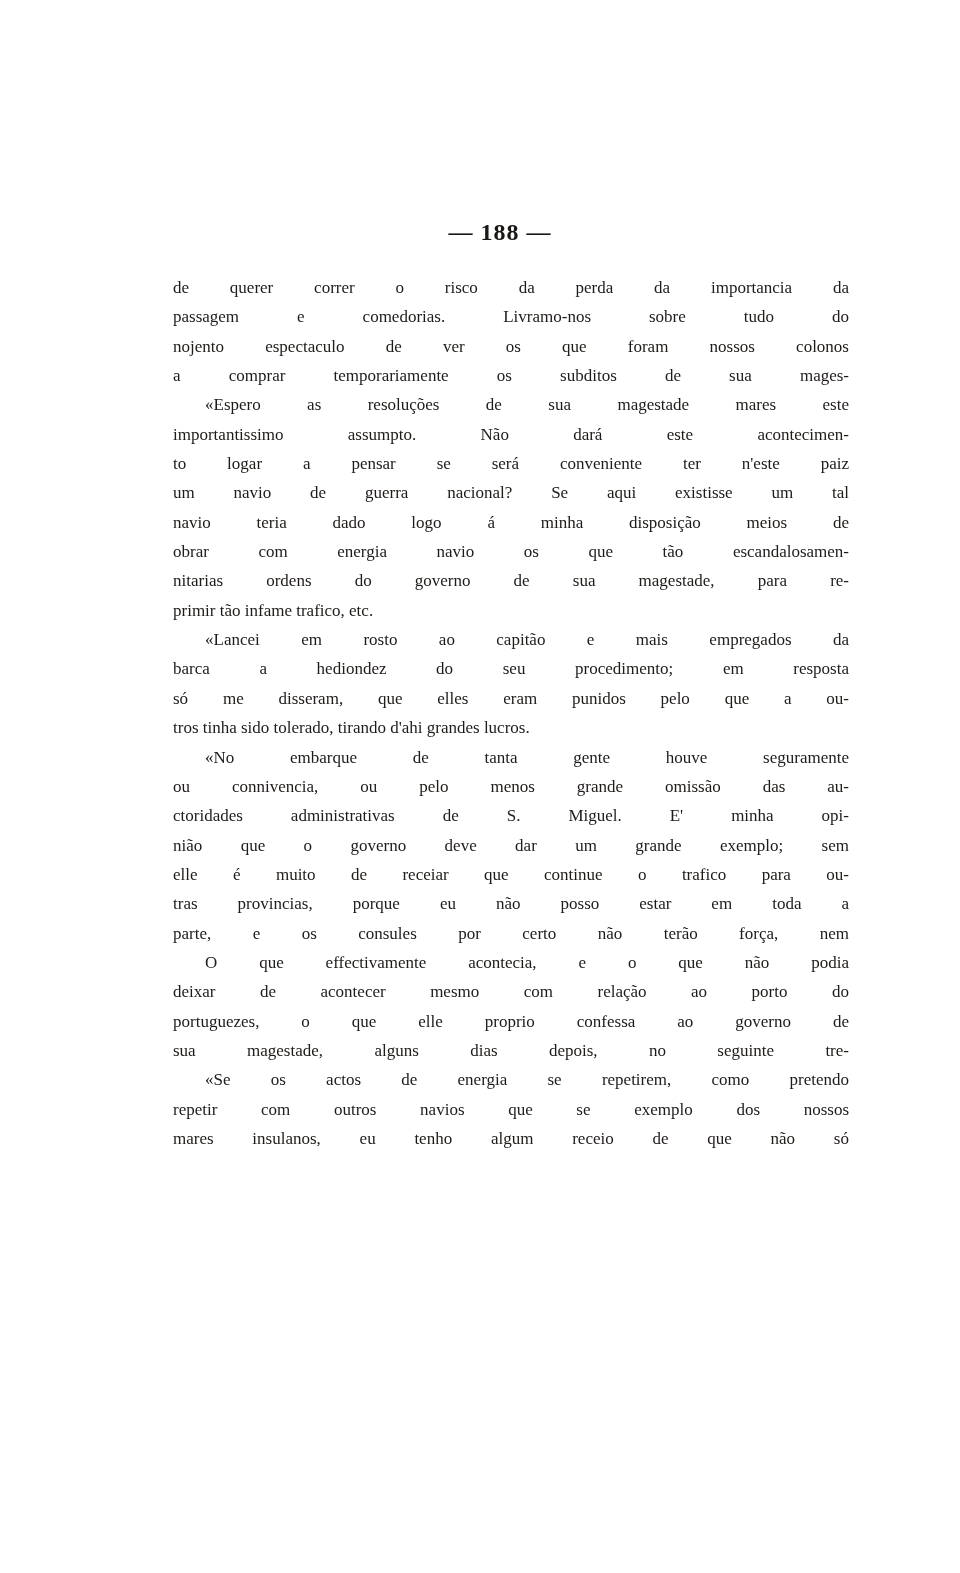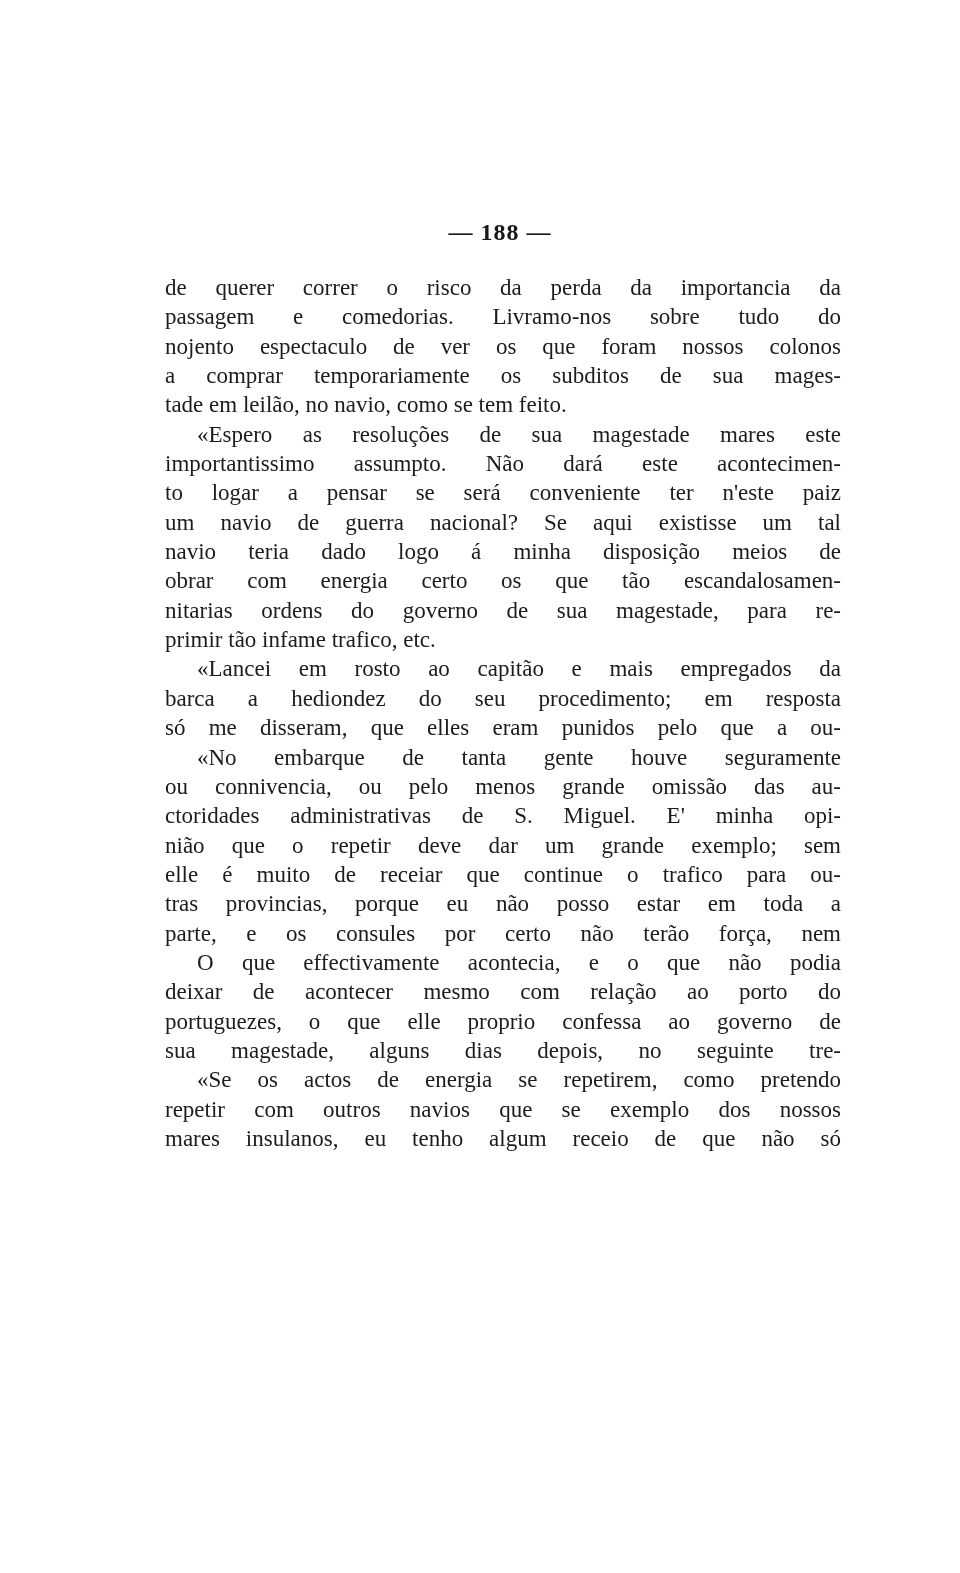--- a/index.html
+++ b/index.html
@@ -25,23 +25,23 @@
     width: 100%;
     text-align: center;
     font-size: 24px;
     font-weight: bold;
     letter-spacing: 1px;
     color: #1a1714;
   }
   .text-block {
     position: absolute;
     top: 273px;
-    left: 165px;
+    left: 173px;
     width: 676px;
-    font-size: 23px;
+    font-size: 17px;
     line-height: 29.35px;
   }
   .line {
     text-align: justify;
     text-align-last: justify;
     height: 29.35px;
     overflow: hidden;
   }
   .line.para-end {
     text-align-last: left;
@@ -53,36 +53,36 @@
 </head>
 <body>
 
 <div class="page">
   <div class="page-number">— 188 —</div>
   <div class="text-block">
       <div class="line">de querer correr o risco da perda da importancia da</div>
       <div class="line">passagem e comedorias. Livramo-nos sobre tudo do</div>
       <div class="line">nojento espectaculo de ver os que foram nossos colonos</div>
       <div class="line">a comprar temporariamente os subditos de sua mages-</div>
-      <div class="line para-end">tade em leilão, no navio, como se tem feito.</div>
       <div class="line indent">«Espero as resoluções de sua magestade mares este</div>
       <div class="line">importantissimo assumpto. Não dará este acontecimen-</div>
       <div class="line">to logar a pensar se será conveniente ter n'este paiz</div>
       <div class="line">um navio de guerra nacional? Se aqui existisse um tal</div>
       <div class="line">navio teria dado logo á minha disposição meios de</div>
-      <div class="line">obrar com energia certo os que tão escandalosamen-</div>
+      <div class="line">obrar com energia navio os que tão escandalosamen-</div>
       <div class="line">nitarias ordens do governo de sua magestade, para re-</div>
       <div class="line para-end">primir tão infame trafico, etc.</div>
       <div class="line indent">«Lancei em rosto ao capitão e mais empregados da</div>
       <div class="line">barca a hediondez do seu procedimento; em resposta</div>
       <div class="line">só me disseram, que elles eram punidos pelo que a ou-</div>
+      <div class="line para-end">tros tinha sido tolerado, tirando d'ahi grandes lucros.</div>
       <div class="line indent">«No embarque de tanta gente houve seguramente</div>
       <div class="line">ou connivencia, ou pelo menos grande omissão das au-</div>
       <div class="line">ctoridades administrativas de S. Miguel. E' minha opi-</div>
-      <div class="line">nião que o repetir deve dar um grande exemplo; sem</div>
+      <div class="line">nião que o governo deve dar um grande exemplo; sem</div>
       <div class="line">elle é muito de receiar que continue o trafico para ou-</div>
       <div class="line">tras provincias, porque eu não posso estar em toda a</div>
       <div class="line">parte, e os consules por certo não terão força, nem</div>
       <div class="line indent">O que effectivamente acontecia, e o que não podia</div>
       <div class="line">deixar de acontecer mesmo com relação ao porto do</div>
       <div class="line">portuguezes, o que elle proprio confessa ao governo de</div>
       <div class="line">sua magestade, alguns dias depois, no seguinte tre-</div>
       <div class="line indent">«Se os actos de energia se repetirem, como pretendo</div>
       <div class="line">repetir com outros navios que se exemplo dos nossos</div>
       <div class="line">mares insulanos, eu tenho algum receio de que não só</div>

